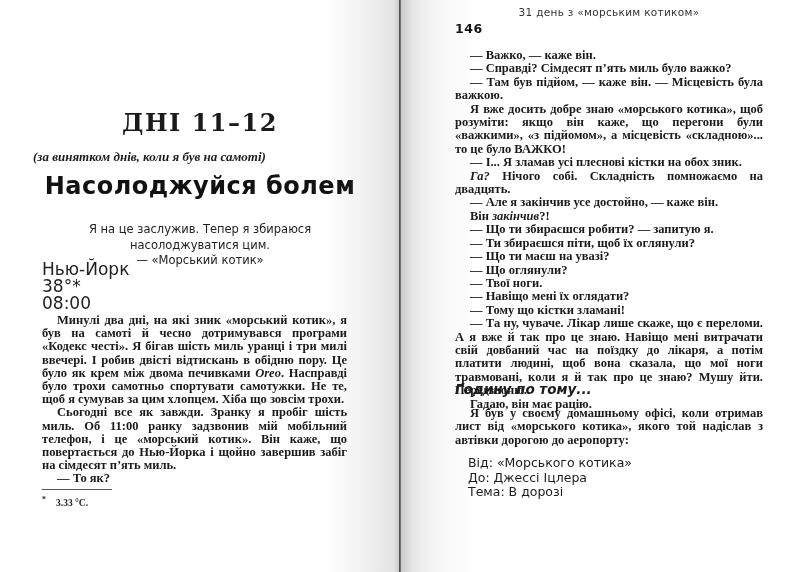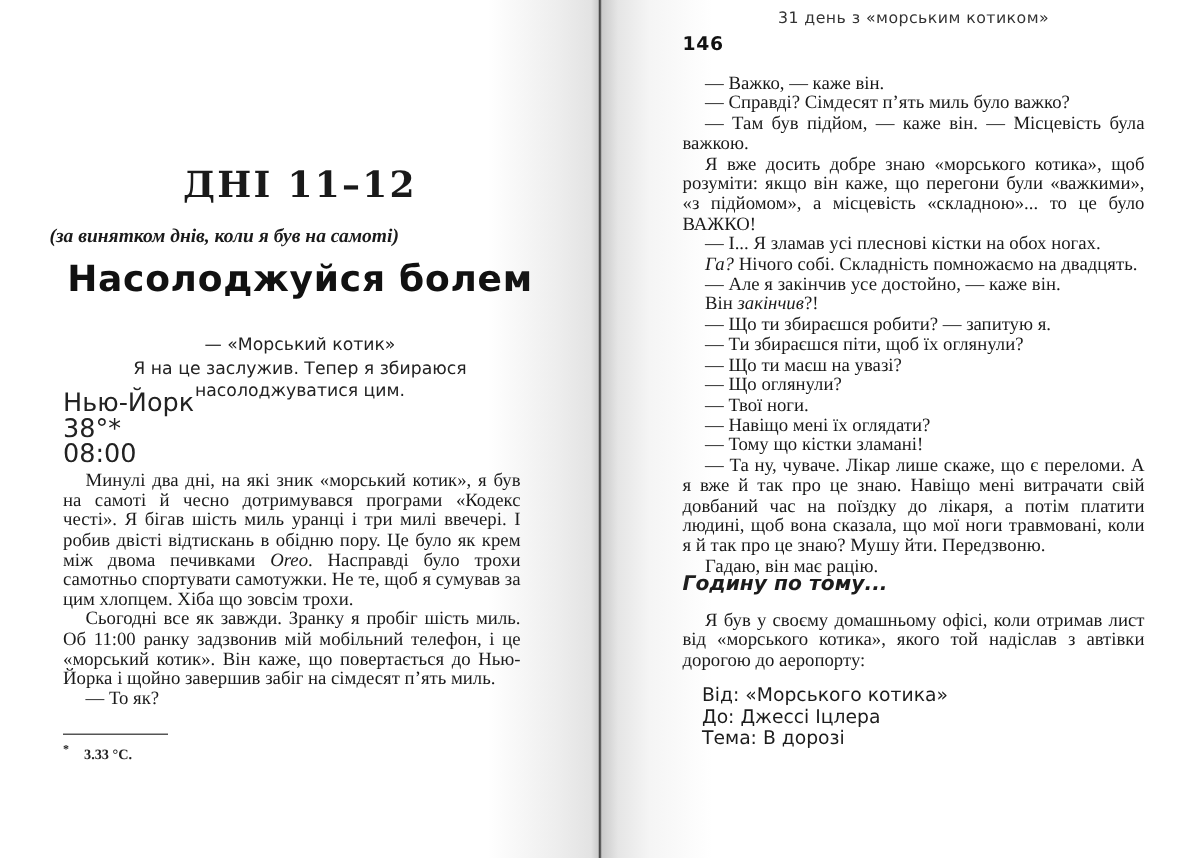--- a/index.html
+++ b/index.html
@@ -16,21 +16,21 @@
       rgba(80,80,80,0.16) 46%,
       rgba(70,70,70,0.28) 49.2%,
       rgba(40,40,40,0.85) 49.7%,
       rgba(40,40,40,0.85) 50.1%,
       rgba(80,80,80,0.30) 50.8%,
       rgba(95,95,95,0.16) 58%,
       rgba(110,110,110,0.07) 72%,
       rgba(120,120,120,0) 100%);
   }
   .abs{position:absolute;}
-  .serifbody{font-size:12.5px;line-height:13.2px;font-weight:400;text-align:justify;}
+  .serifbody{font-size:12.5px;line-height:13.2px;font-weight:700;text-align:justify;}
   .serifbody p{margin:0;text-indent:15px;}
   .serifbody em{font-style:italic;}
   .hand{font-family:"DejaVu Sans",sans-serif;}
   
   .chapter-head{left:33px;top:108px;width:334px;text-align:center;
     font-weight:bold;font-size:24px;letter-spacing:1.5px;font-family:"DejaVu Serif",serif;}
   .chapter-sub{left:33px;top:149px;width:334px;
     font-style:italic;font-size:13px;font-weight:600;}
   .chapter-title{left:33px;top:172px;width:334px;text-align:center;
     font-weight:bold;font-size:24px;letter-spacing:0.5px;color:#111;}
@@ -57,22 +57,22 @@
 <body>
 
 <div class="spread">
 
   <div>
     <div class="abs chapter-head">ДНІ 11–12</div>
     <div class="abs chapter-sub">(за винятком днів, коли я був на самоті)</div>
     <div class="abs chapter-title hand">Насолоджуйся болем</div>
 
     <div class="abs epigraph hand">
+      <div>Я на це заслужив. Тепер я збираюся насолоджуватися цим.</div>
       <div>— «Морський котик»</div>
-      <div>Я на це заслужив. Тепер я збираюся насолоджуватися цим.</div>
     </div>
 
     <div class="abs dateline hand">
       <div>Нью-Йорк</div>
       <div>38°*</div>
       <div>08:00</div>
     </div>
 
     <div class="abs left-body serifbody">
         <p><span>Минулі два дні, на які зник «морський котик», я був на самоті й чесно дотримувався програми «Кодекс честі». Я бігав шість миль уранці і три милі ввечері. І робив двісті відтискань в обідню пору. Це було як крем між двома печивками </span><em>Oreo</em><span>. Насправді було трохи самотньо спортувати самотужки. Не те, щоб я сумував за цим хлопцем. Хіба що зовсім трохи.</span></p>
@@ -88,21 +88,21 @@
 
   <div>
     <div class="abs running-title hand">31 день з «морським котиком»</div>
     <div class="abs pgnum">146</div>
 
     <div class="abs right-body serifbody">
         <p><span>— Важко, — каже він.</span></p>
         <p><span>— Справді? Сімдесят п’ять миль було важко?</span></p>
         <p><span>— Там був підйом, — каже він. — Місцевість була важкою.</span></p>
         <p><span>Я вже досить добре знаю «морського котика», щоб розуміти: якщо він каже, що перегони були «важкими», «з підйомом», а місцевість «складною»... то це було ВАЖКО!</span></p>
-        <p><span>— І... Я зламав усі плеснові кістки на обох ногах.</span></p>
+        <p><span>— І... Я зламав усі плеснові кістки на обох зник.</span></p>
         <p><em>Га?</em><span> Нічого собі. Складність помножаємо на двадцять.</span></p>
         <p><span>— Але я закінчив усе достойно, — каже він.</span></p>
         <p><span>Він </span><em>закінчив</em><span>?!</span></p>
         <p><span>— Що ти збираєшся робити? — запитую я.</span></p>
         <p><span>— Ти збираєшся піти, щоб їх оглянули?</span></p>
         <p><span>— Що ти маєш на увазі?</span></p>
         <p><span>— Що оглянули?</span></p>
         <p><span>— Твої ноги.</span></p>
         <p><span>— Навіщо мені їх оглядати?</span></p>
         <p><span>— Тому що кістки зламані!</span></p>

